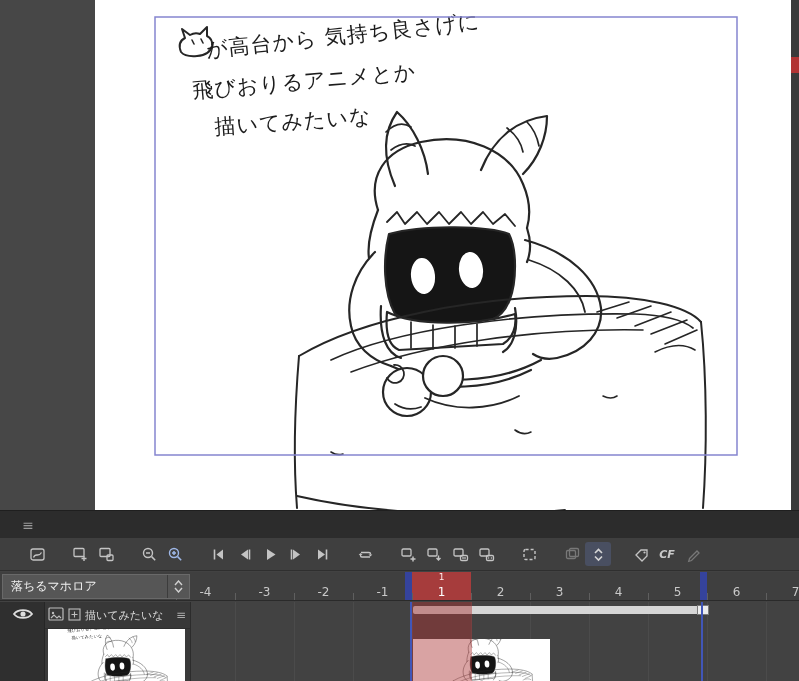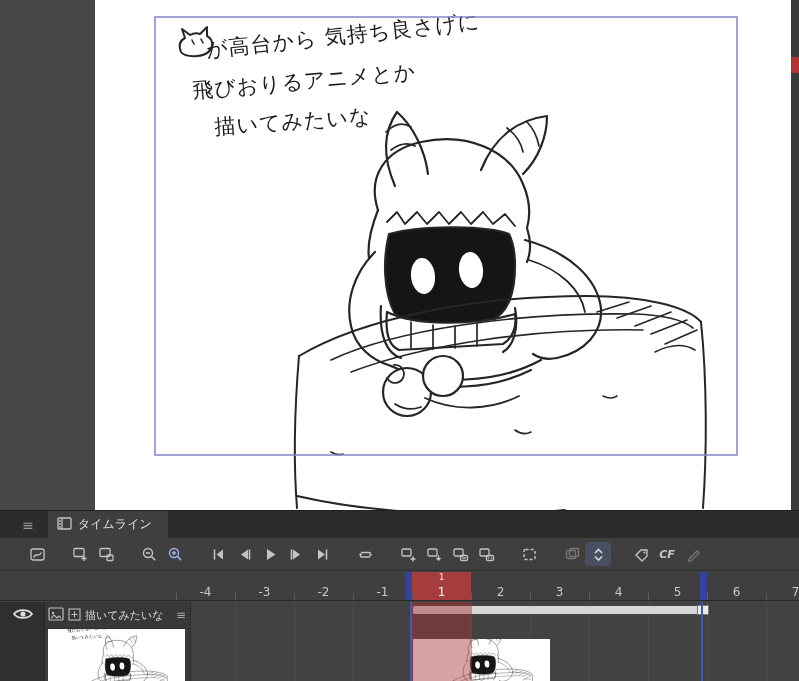--- a/index.html
+++ b/index.html
@@ -127,32 +127,20 @@
     </div>
     <div class="right-strip">
       <div class="red-marker"></div>
     </div>
   </div>
 
   <div class="timeline-panel">
 
     <div class="tabbar">
       <div class="menu-btn">≡</div>
-      <div class="tab">
-        <span>
-          <svg width="15" height="13" viewBox="0 0 15 13">
-              <rect x="1" y="1" width="13" height="11" rx="1" fill="none" stroke="#c4c4c4" stroke-width="1.3"></rect>
-              <line x1="5" y1="1" x2="5" y2="12" stroke="#c4c4c4" stroke-width="1.2"></line>
-              <circle cx="3" cy="4" r=".9" fill="#c4c4c4"></circle>
-              <circle cx="3" cy="7" r=".9" fill="#c4c4c4"></circle>
-              <circle cx="3" cy="10" r=".9" fill="#c4c4c4"></circle>
-            </svg>
-        </span>
-        <span>タイムライン</span>
-      </div>
     </div>
 
     <div class="toolbar">
       <span class="tbtn">
           <svg width="17" height="17" viewBox="0 0 17 17">
             <rect x="2" y="3" width="13" height="11" rx="2" fill="none" stroke="#c4c4c4" stroke-width="1.3"></rect>
             <path d="M4.5 11.5 C6.5 6 9.5 12 12.5 6.5" fill="none" stroke="#c4c4c4" stroke-width="1.3"></path>
           </svg>
         </span>
       <span class="gap"></span>
@@ -323,20 +311,31 @@
         <div class="tick" style="left: 294px;"></div>
         <div class="tick" style="left: 353px;"></div>
         <div class="tick" style="left: 412px;"></div>
         <div class="tick" style="left: 471px;"></div>
         <div class="tick" style="left: 530px;"></div>
         <div class="tick" style="left: 589px;"></div>
         <div class="tick" style="left: 648px;"></div>
         <div class="tick" style="left: 707px;"></div>
         <div class="tick" style="left: 766px;"></div>
       </div>
+    <div class="clip-dropdown">
+      <span class="clip-name">落ちるマホロア</span>
+      <span class="spinner">
+        <svg width="9" height="6" viewBox="0 0 9 6">
+            <path d="M1 5 4.5 1 8 5" fill="none" stroke="#d0d0d0" stroke-width="1.4"></path>
+          </svg>
+        <svg width="9" height="6" viewBox="0 0 9 6">
+            <path d="M1 1 4.5 5 8 1" fill="none" stroke="#d0d0d0" stroke-width="1.4"></path>
+          </svg>
+      </span>
+    </div>
 
     <div class="track-area" id="track-area">
         <div class="gridline" style="left: 766px;"></div>
         <div class="gridline" style="left: 707px;"></div>
         <div class="gridline" style="left: 648px;"></div>
         <div class="gridline" style="left: 589px;"></div>
         <div class="gridline" style="left: 530px;"></div>
         <div class="gridline" style="left: 471px;"></div>
         <div class="gridline" style="left: 412px;"></div>
         <div class="gridline" style="left: 353px;"></div>

